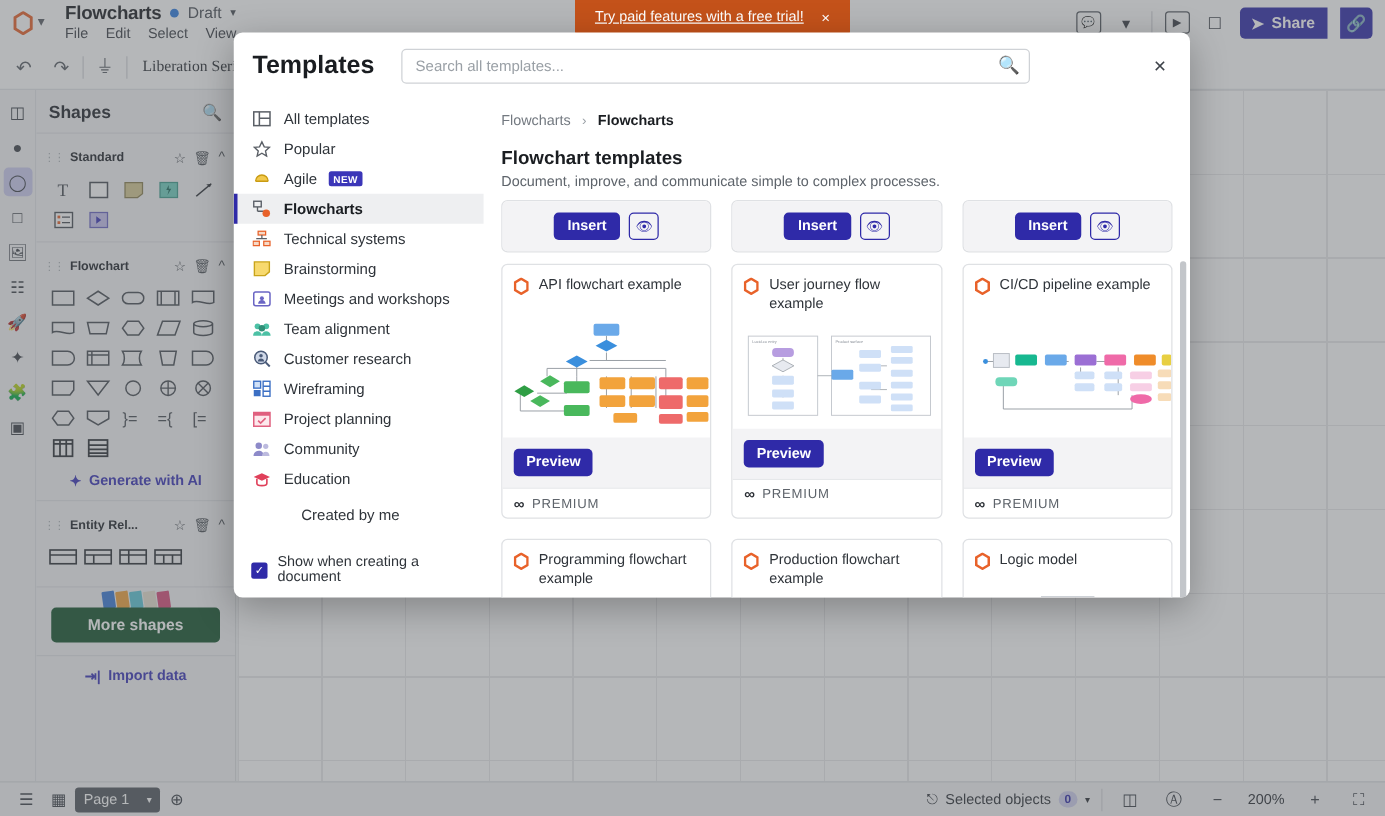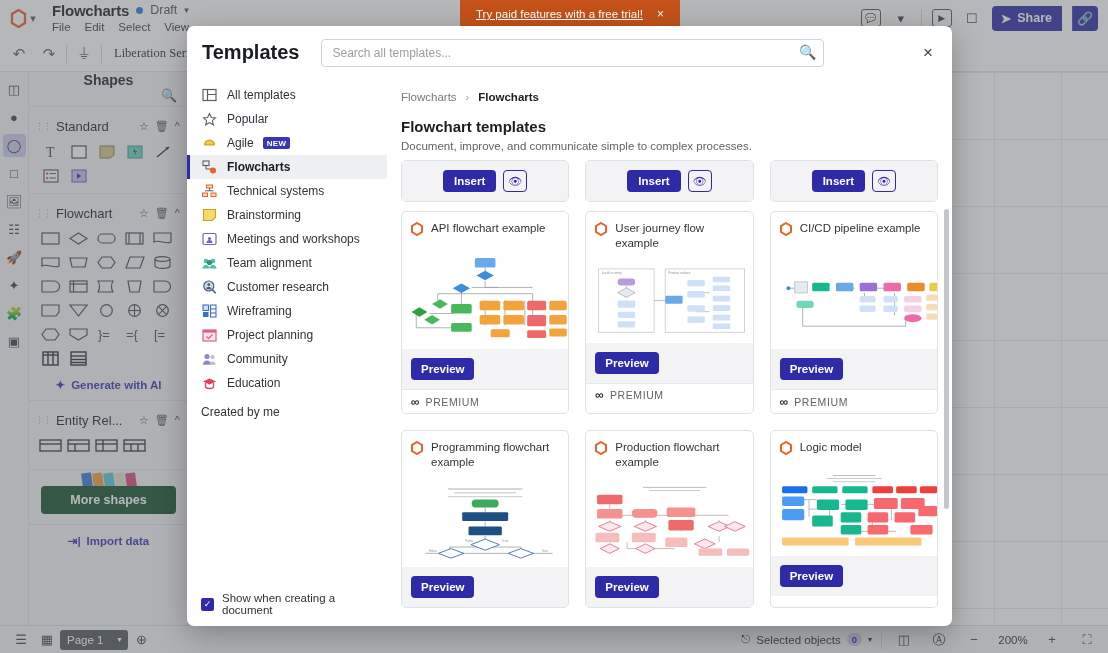--- a/index.html
+++ b/index.html
@@ -80,29 +80,29 @@
     width: 23px; height: 23px; border-radius: 4px; display: flex; align-items: center; justify-content: center;
     color: #3e434a; font-size: 13px;
   }
   .rail-ic.active { background: #ccccf0; }
 
   
   .shapes-panel {
     position: absolute; top: 72px; left: 29px; width: 160px; bottom: 28px;
     background: #f4f4f6; border-right: 1px solid #dcdee1; overflow: hidden;
   }
-  .shapes-head { height: 34px; display: flex; align-items: center; padding: 0 10px; flex-direction: column; }
+  .shapes-head { height: 34px; display: flex; align-items: center; padding: 0 10px; }
   .shapes-head .t { font-size: 14px; font-weight: bold; color: #22262c; }
   .shapes-head .s { margin-left: auto; color: #3e434a; font-size: 13px; }
   .grp {
     border-top: 1px solid #e2e4e7; padding: 8px 0 8px 0;
   }
   .grp-head { display: flex; align-items: center; gap: 5px; padding: 0 8px 0 6px; height: 22px; }
   .grp-dots { color: #adb1b7; font-size: 9px; letter-spacing: -1px; }
-  .grp-name { font-size: 13px; font-weight: normal; color: #22262c; flex: 0 0 auto; }
+  .grp-name { font-size: 10px; font-weight: bold; color: #22262c; flex: 0 0 auto; }
   .grp-acts { margin-left: auto; display: flex; gap: 6px; color: #4d5258; font-size: 11px; align-items: center; }
   .sh-row { display: flex; gap: 5px; padding: 5px 0 0 10px; }
   .sh { width: 23px; height: 19px; color: #4a4f56; display: flex; align-items: center; justify-content: center; }
   .sh svg { display: block; }
   .gen-ai { display: flex; align-items: center; justify-content: center; gap: 6px; padding-top: 10px; color: #3b36b8; font-size: 11.5px; font-weight: bold; }
   .more-shapes-wrap { position: relative; padding: 16px 12px 10px; border-top: 1px solid #e2e4e7; margin-top: 6px; }
   .ms-deco { position: absolute; top: 3px; left: 50%; transform: translateX(-50%); display: flex; gap: 1px; }
   .ms-deco i { display: block; width: 10px; height: 14px; border-radius: 1px; transform: rotate(-8deg); }
   .more-shapes { position: relative; background: #14532d; color: #fff; height: 28px; border-radius: 4px; display: flex; align-items: center; justify-content: center; font-size: 12.5px; font-weight: bold; }
   .import-data { border-top: 1px solid #e2e4e7; height: 32px; display: flex; align-items: center; justify-content: center; gap: 6px; color: #3b36b8; font-size: 11.5px; font-weight: bold; }
@@ -127,21 +127,21 @@
   .sb-right { margin-left: auto; display: flex; align-items: center; gap: 9px; }
   .sel-obj { display: flex; align-items: center; gap: 6px; font-size: 11.5px; color: #2c3036; }
   .sel-count { background: #cfcfee; color: #2f2aa8; border-radius: 9px; font-size: 9.5px; padding: 1px 5px; font-weight: bold; }
   .zoom-val { font-size: 11.5px; color: #2c3036; min-width: 34px; text-align: center; }
 
   
   .dim { position: absolute; inset: 0; background: rgba(92,95,100,0.45); z-index: 5; }
 
   
   .modal {
-    position: absolute; left: 187px; top: 26px; width: 765px; height: 600px;
+    position: absolute; left: 187px; top: 26px; width: 765px; height: 452px;
     background: #ffffff; border-radius: 7px; box-shadow: 0 8px 30px rgba(0,0,0,0.28);
     z-index: 10; overflow: hidden; display: flex; flex-direction: column;
   }
   .modal-head { height: 53px; display: flex; align-items: center; padding: 0 15px; flex: 0 0 auto; }
   .modal-title { font-size: 20px; font-weight: bold; color: #1a1d21; }
   .search-wrap { margin-left: 22px; position: relative; width: 503px; }
   .search-input {
     width: 100%; height: 28px; border: 1px solid #cfd2d6; border-radius: 4px;
     padding: 0 32px 0 10px; font-size: 12px; color: #2c3036; font-family: "Liberation Sans", sans-serif;
     outline: none; background: #fff;
@@ -154,21 +154,21 @@
 
   
   .m-side { width: 200px; flex: 0 0 200px; display: flex; flex-direction: column; position: relative; }
   .m-side-list { flex: 1; overflow: hidden; padding-top: 4px; }
   .m-item { height: 24px; display: flex; align-items: center; gap: 9px; padding: 0 10px 0 14px; font-size: 12px; color: #2f343a; }
   .m-item.active { background: #eeeff1; font-weight: bold; color: #1a1d21; }
   .m-item.active::before { content:""; position: absolute; left: 0; width: 3px; height: 24px; background: #2f2aa8; }
   .m-ic { width: 17px; height: 17px; display: flex; align-items: center; justify-content: center; flex: 0 0 17px; }
   .m-ic svg { display: block; }
   .badge-new { background: #3b36b8; color: #fff; font-size: 8px; font-weight: bold; border-radius: 2px; padding: 1.5px 4px; letter-spacing: 0.3px; }
-  .m-created { font-size: 12px; color: #2f343a; padding: 10px 0 0 14px; }
+  .m-created { font-size: 12px; color: #2f343a; padding: 10px 0 0 14px; margin-left: 40px; }
   .m-side-foot { height: 44px; display: flex; align-items: center; padding: 0 14px; gap: 8px; flex: 0 0 auto; }
   .cb {
     width: 13px; height: 13px; border-radius: 2px; background: #2f2aa8; color: #fff;
     display: flex; align-items: center; justify-content: center; font-size: 9px; flex: 0 0 13px;
   }
   .cb-label { font-size: 11.5px; color: #2f343a; }
 
   
   .m-main { flex: 1; min-width: 0; position: relative; overflow: hidden; padding: 0 14px 0 14px; }
   .breadcrumb { display: flex; align-items: center; gap: 9px; height: 30px; padding-top: 6px; }

